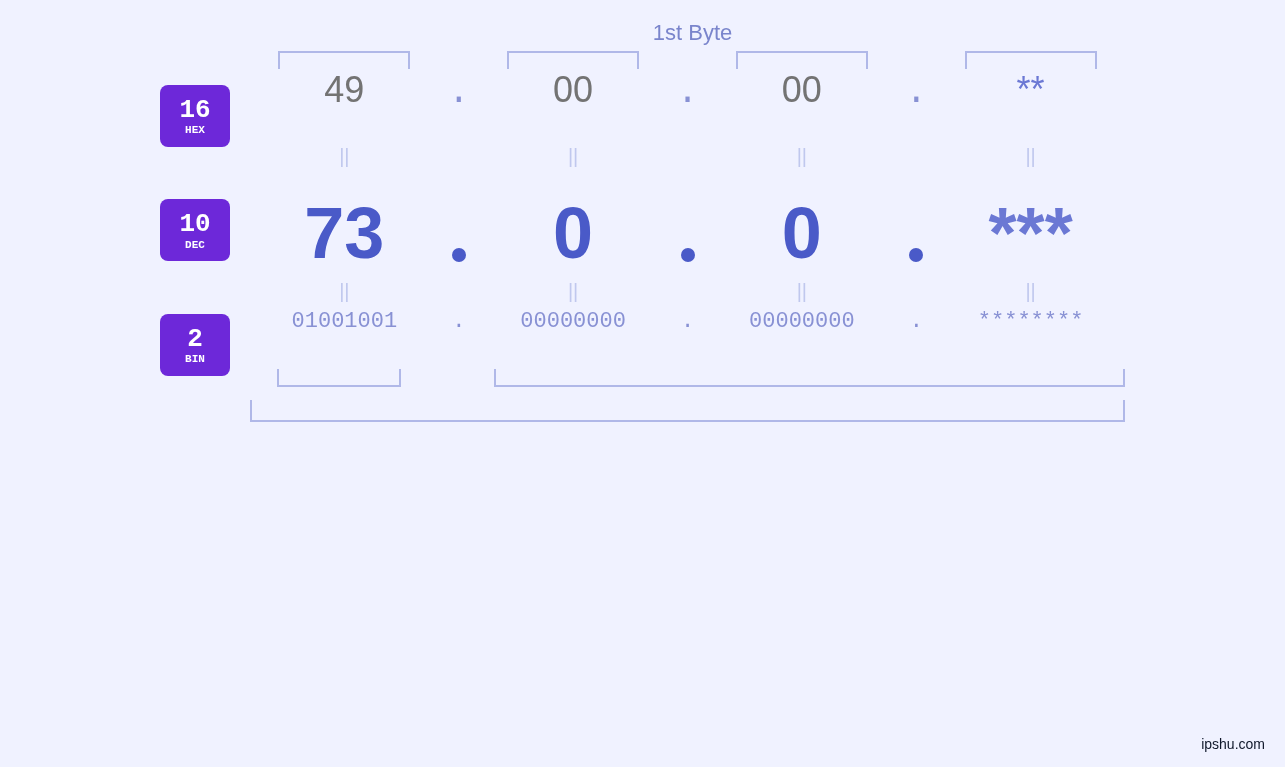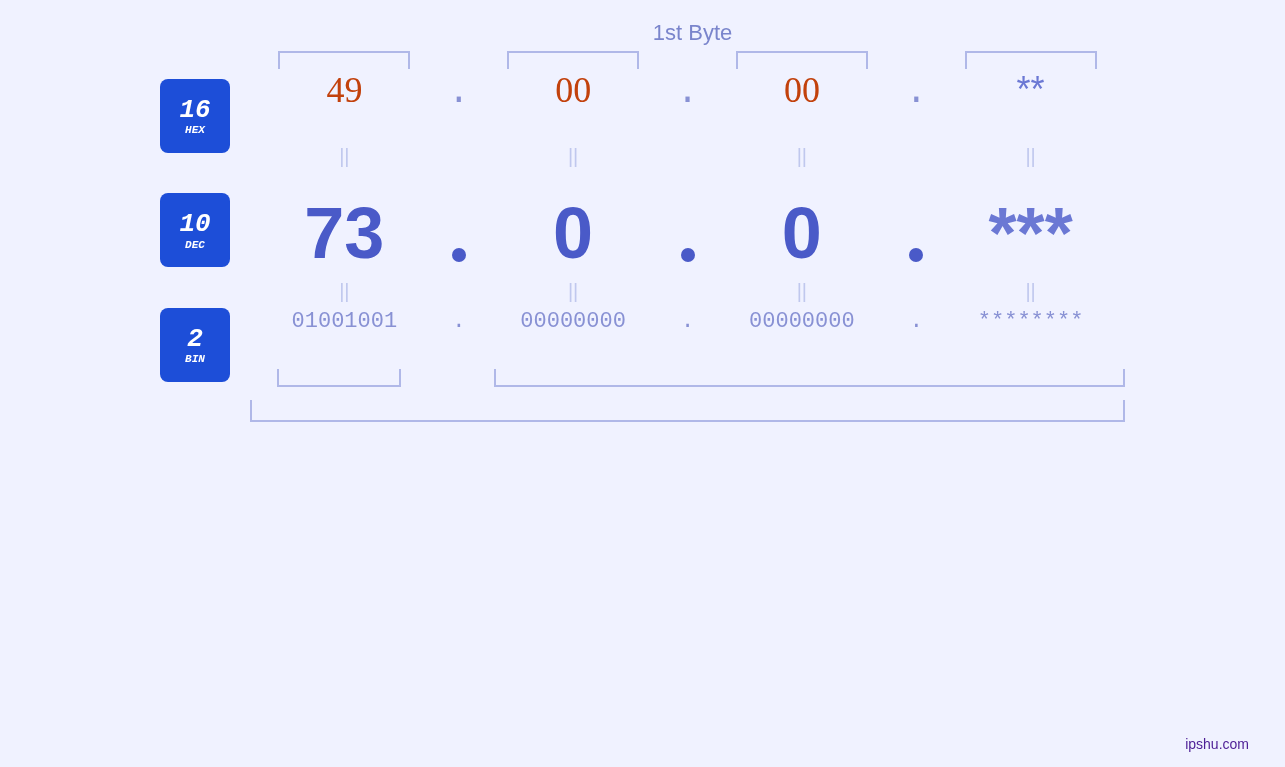--- a/index.html
+++ b/index.html
@@ -35,48 +35,47 @@
     .byte-label {
       color: #7a85cc;
       font-size: 22px;
       font-family: Arial, sans-serif;
       font-weight: 400;
       width: 220px;
       text-align: center;
     }
 
     .badge {
-      background: #1d4ed8;
+      background: #6d28d9;
       color: white;
       border-radius: 8px;
       width: 70px;
-      height: 74px;
+      height: 62px;
       display: flex;
       flex-direction: column;
       align-items: center;
       justify-content: center;
       font-weight: bold;
-      font-style: italic;
     }
 
     .badge-num {
       font-size: 26px;
       line-height: 1.1;
     }
 
     .badge-label {
       font-size: 11px;
       font-weight: 600;
     }
 
     
     .hex-value {
-      color: #c2410c;
+      color: #737373;
       font-size: 36px;
-      font-family: Liberation Serif, serif;
+      font-family: Liberation Sans, sans-serif;
       font-weight: 400;
     }
 
     .hex-dot {
       color: #8891d4;
       font-size: 36px;
     }
 
     .hex-stars {
       color: #6b78d4;
@@ -129,22 +128,22 @@
       color: #5a65cc;
       font-size: 36px;
       font-family: 'Courier New', Courier, monospace;
       font-weight: 600;
       margin-top: 5px;
     }
 
     .watermark {
       position: absolute;
       bottom: 15px;
-      right: 36px;
-      color: #4c1d95;
+      right: 20px;
+      color: #0f172a;
       font-size: 14px;
       font-family: Arial, sans-serif;
     }
 
     .cell-flex {
       flex: 1;
       display: flex;
       justify-content: center;
       align-items: baseline;
     }

